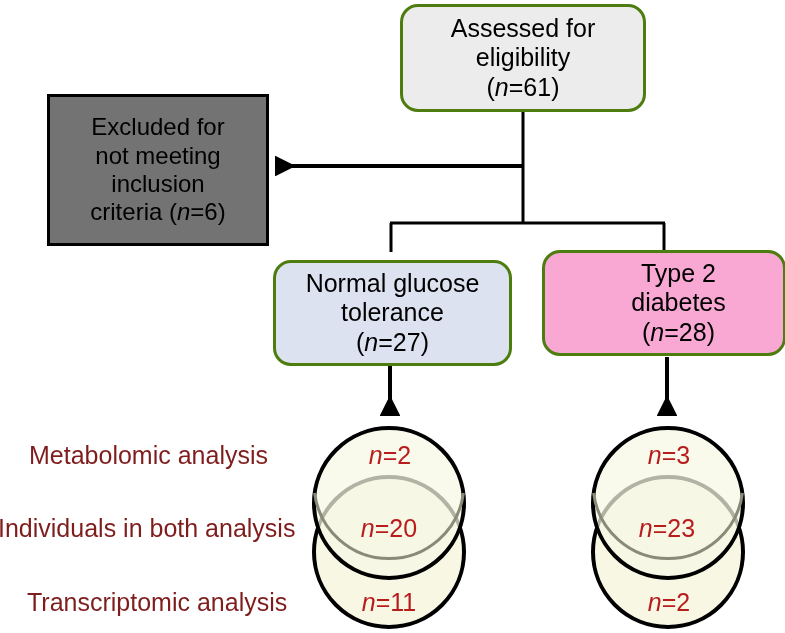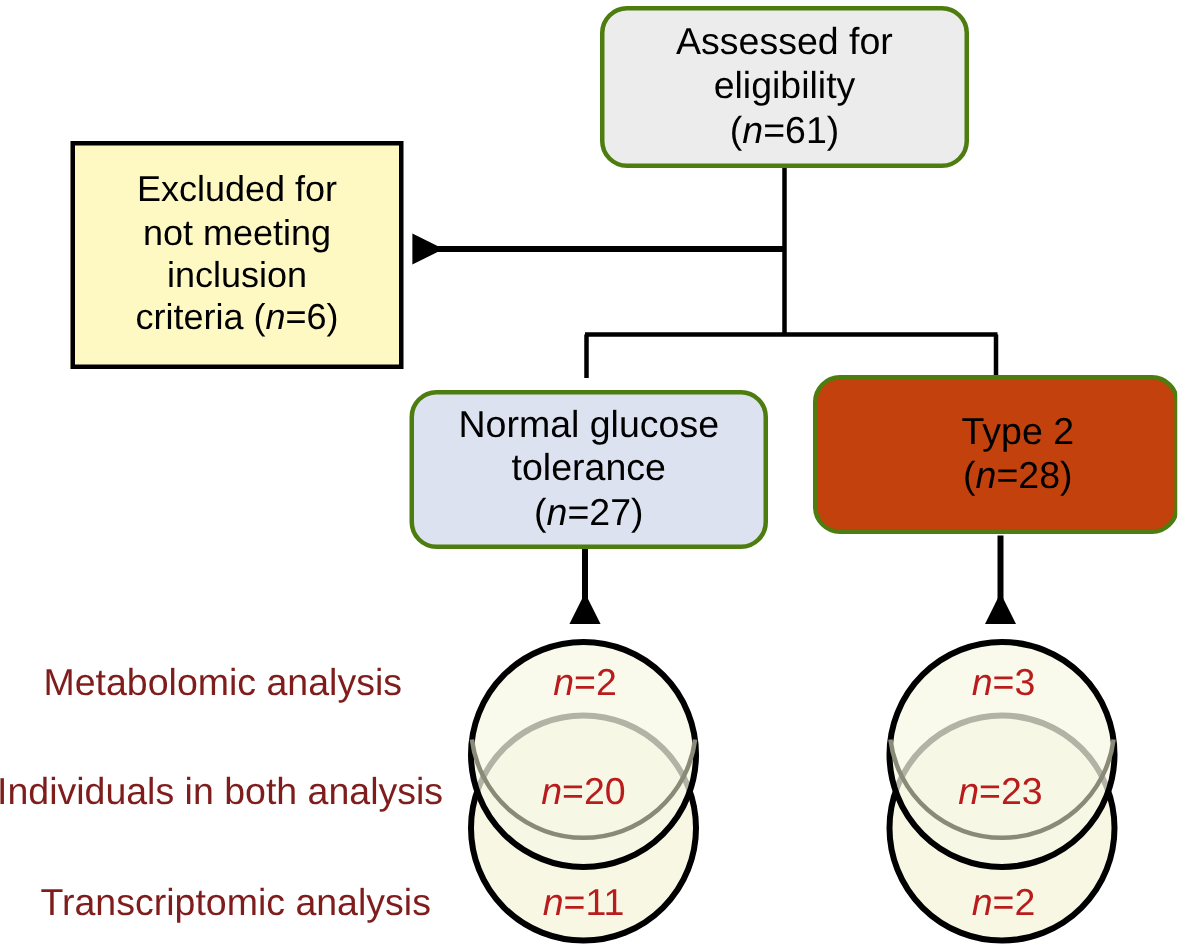--- a/index.html
+++ b/index.html
@@ -52,34 +52,34 @@
 
   #node-assessed {
     left: 400px; top: 4px;
     width: 246px; height: 108px;
     background: #ececec;
     font-size: 25px;
   }
   #node-excluded {
     left: 47px; top: 94px;
     width: 222px; height: 152px;
-    background: #fef9c3;
+    background: #737373;
     font-size: 24px;
   }
   #node-ngt {
     left: 273px; top: 250px;
     width: 239px; height: 106px;
     background: #dce2f0;
     font-size: 25px;
     margin-top: 10px;
   }
   #node-t2d {
     left: 542px; top: 250px;
     width: 244px; height: 106px;
-    background: #c2410c;
+    background: #f9a8d4;
     font-size: 25px;
     padding-left: 29px;
   }
 
   
   .venn-label {
     position: absolute;
     font-size: 25px;
     color: #7f1d1d;
     white-space: nowrap;
@@ -158,20 +158,21 @@
   </div>
 
   <div id="node-ngt" class="node node-rounded">
     <span class="ln">Normal glucose</span>
     <span class="ln">tolerance</span>
     <span class="ln">(<i class="nvar">n</i>=27)</span>
   </div>
 
   <div id="node-t2d" class="node node-rounded">
     <span class="ln">Type 2</span>
+    <span class="ln">diabetes</span>
     <span class="ln">(<i class="nvar">n</i>=28)</span>
   </div>
 
   <div id="label-metabolomic" class="venn-label">Metabolomic analysis</div>
   <div id="label-both" class="venn-label">Individuals in both analysis</div>
   <div id="label-transcriptomic" class="venn-label">Transcriptomic analysis</div>
 
   <div id="num-l-top" class="venn-num"><i>n</i><span>=2</span></div>
 
   <div id="num-l-mid" class="venn-num"><i>n</i><span>=20</span></div>

